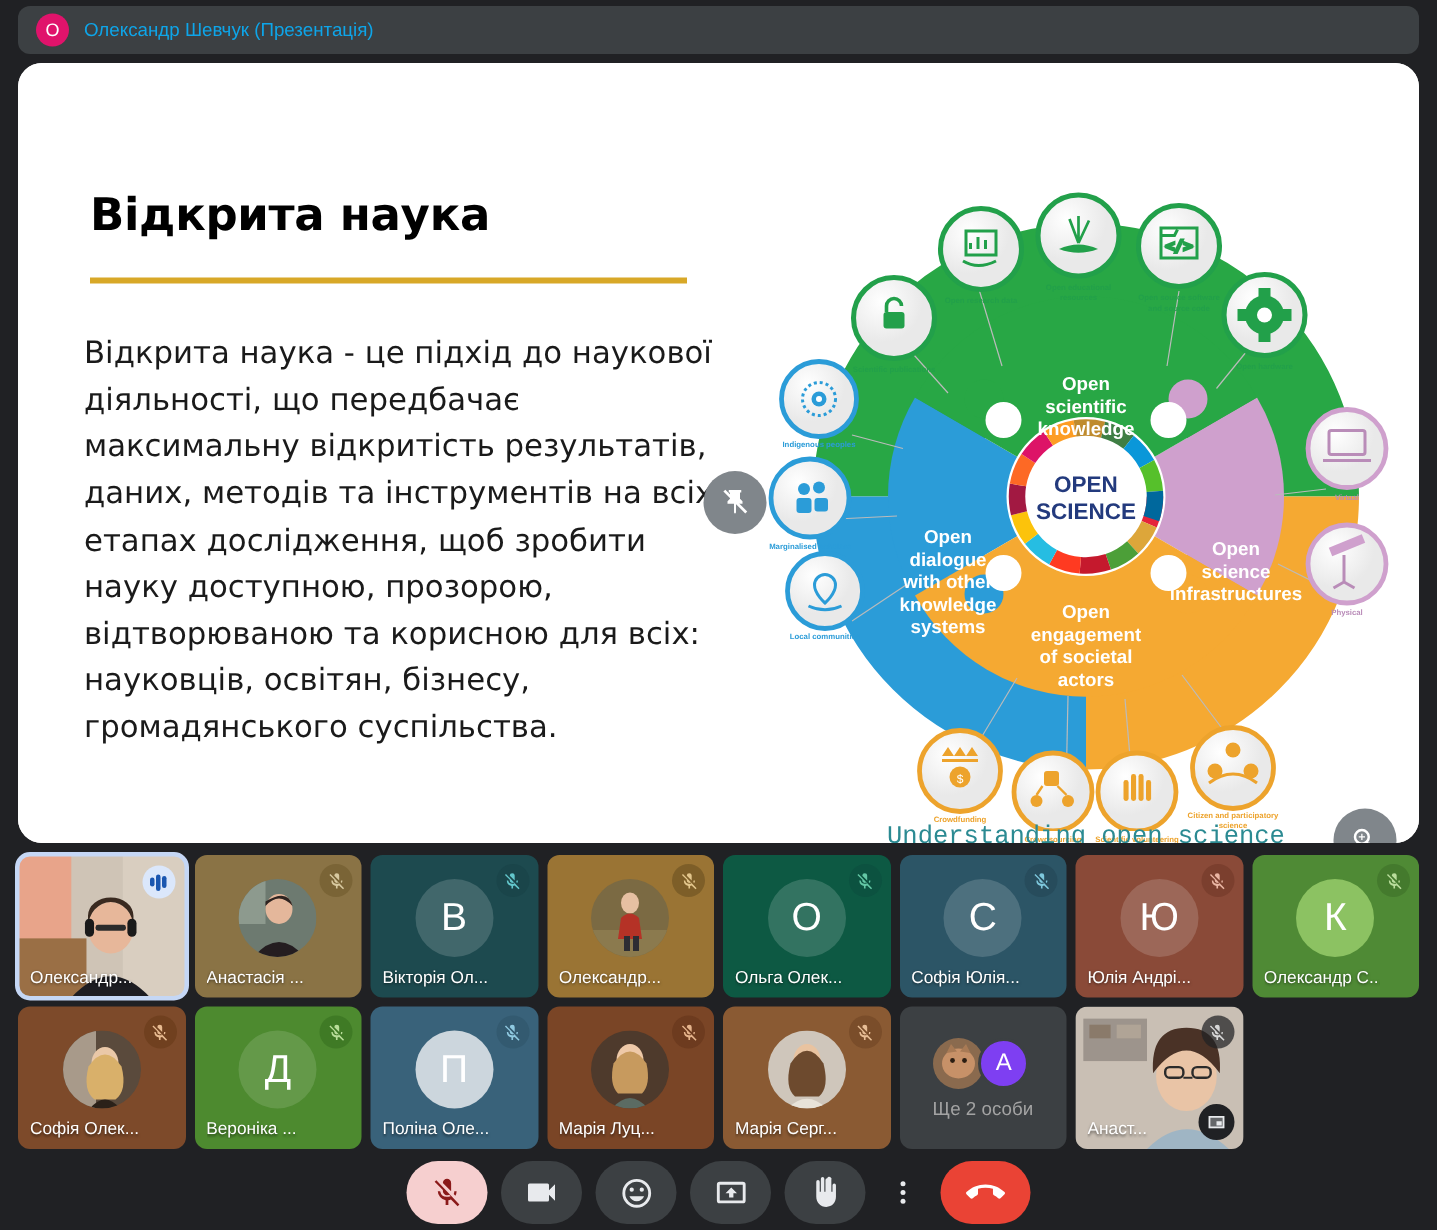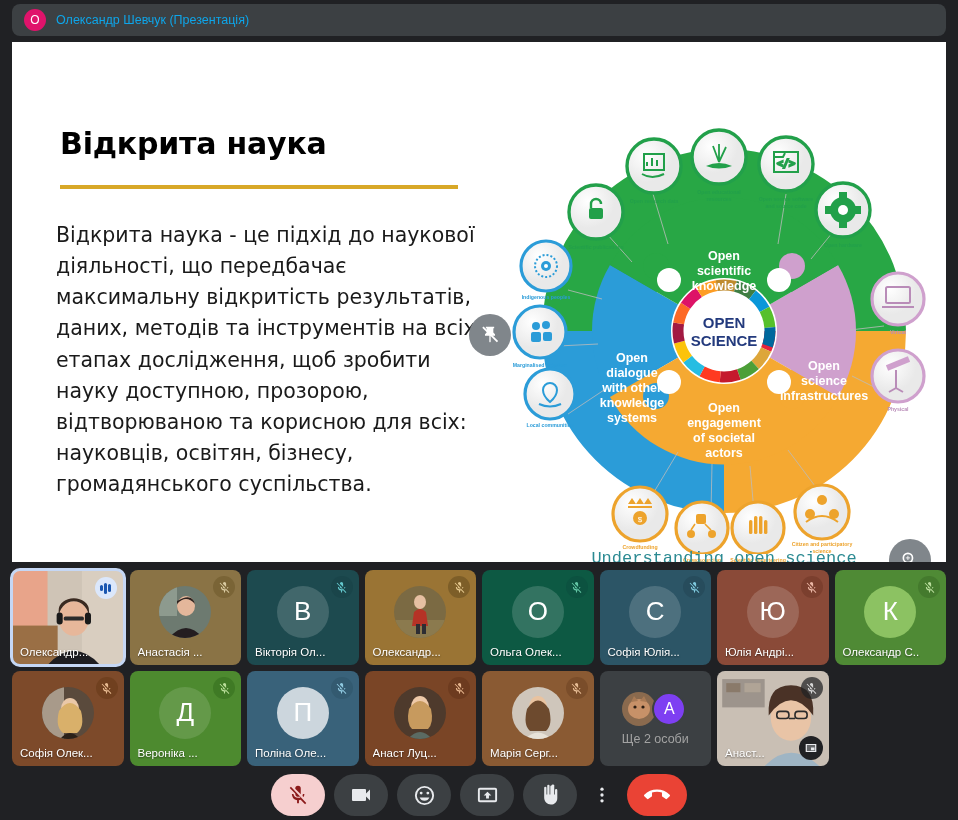--- a/index.html
+++ b/index.html
@@ -24,21 +24,21 @@
     background: #e0136b; color: #fff;
     display: flex; align-items: center; justify-content: center;
     font-size: 12px; font-weight: 500; flex: none;
   }
   .tb-title { color: #0ea5e9; font-size: 12.5px; white-space: nowrap; }
 
   
   .stage {
     position: absolute; left: 12px; top: 42px;
     width: 934px; height: 520px;
-    background: #ffffff; border-radius: 0; overflow: hidden;
+    background: #ffffff; border-radius: 16px; overflow: hidden;
   }
   .slide { position: absolute; inset: 0; background: #fff; }
 
   .slide-title {
     position: absolute; left: 48px; top: 84px;
     font-family: "DejaVu Sans", sans-serif;
     font-size: 30px; font-weight: bold; color: #000;
     letter-spacing: -0.2px;
   }
   .title-rule {
@@ -610,21 +610,21 @@
             <ellipse cx="26" cy="20" rx="9" ry="11" fill="#eec9a8"></ellipse>
             <path d="M15 22 q11 -16 22 0 q3 14 -3 20 h-16 q-6 -6 -3 -20z" fill="#c79a5e"></path>
             <path d="M14 52 q12 -14 24 0z" fill="#5b6b63"></path>
           </svg>
       </div>
       <div class="mic-badge" style="background:#6d3b1f">
         <svg viewBox="0 0 24 24" fill="#e5b48c">
             <path d="M19 11h-1.7c0 .74-.16 1.43-.43 2.05l1.23 1.23A6.9 6.9 0 0 0 19 11zM15 11.16V5a3 3 0 0 0-6 0v.18l6 5.98zM4.27 3 3 4.27l6 6V11a3 3 0 0 0 4.55 2.55l1.2 1.2A4.9 4.9 0 0 1 12 15a5 5 0 0 1-5-4H5.3A7 7 0 0 0 11 17.7V21h2v-3.3c.67-.1 1.3-.3 1.88-.58l4.85 4.85L21 20.7 4.27 3z"></path>
           </svg>
       </div>
-      <div class="tile-name">Анаст Луц...</div>
+      <div class="tile-name">Марія Луц...</div>
     </div>
 
     <div class="tile" style="background:#8a5a33">
       <div class="photo-bubble">
         <svg width="52" height="52" viewBox="0 0 52 52">
             <rect width="52" height="52" fill="#cfc6bb"></rect>
             <ellipse cx="26" cy="20" rx="9" ry="11" fill="#e9c3a0"></ellipse>
             <path d="M15 22 q11 -17 22 0 q4 16 -3 22 h-16 q-7 -6 -3 -22z" fill="#6d4a2e"></path>
             <path d="M13 52 q13 -13 26 0z" fill="#e8e2d8"></path>
           </svg>

